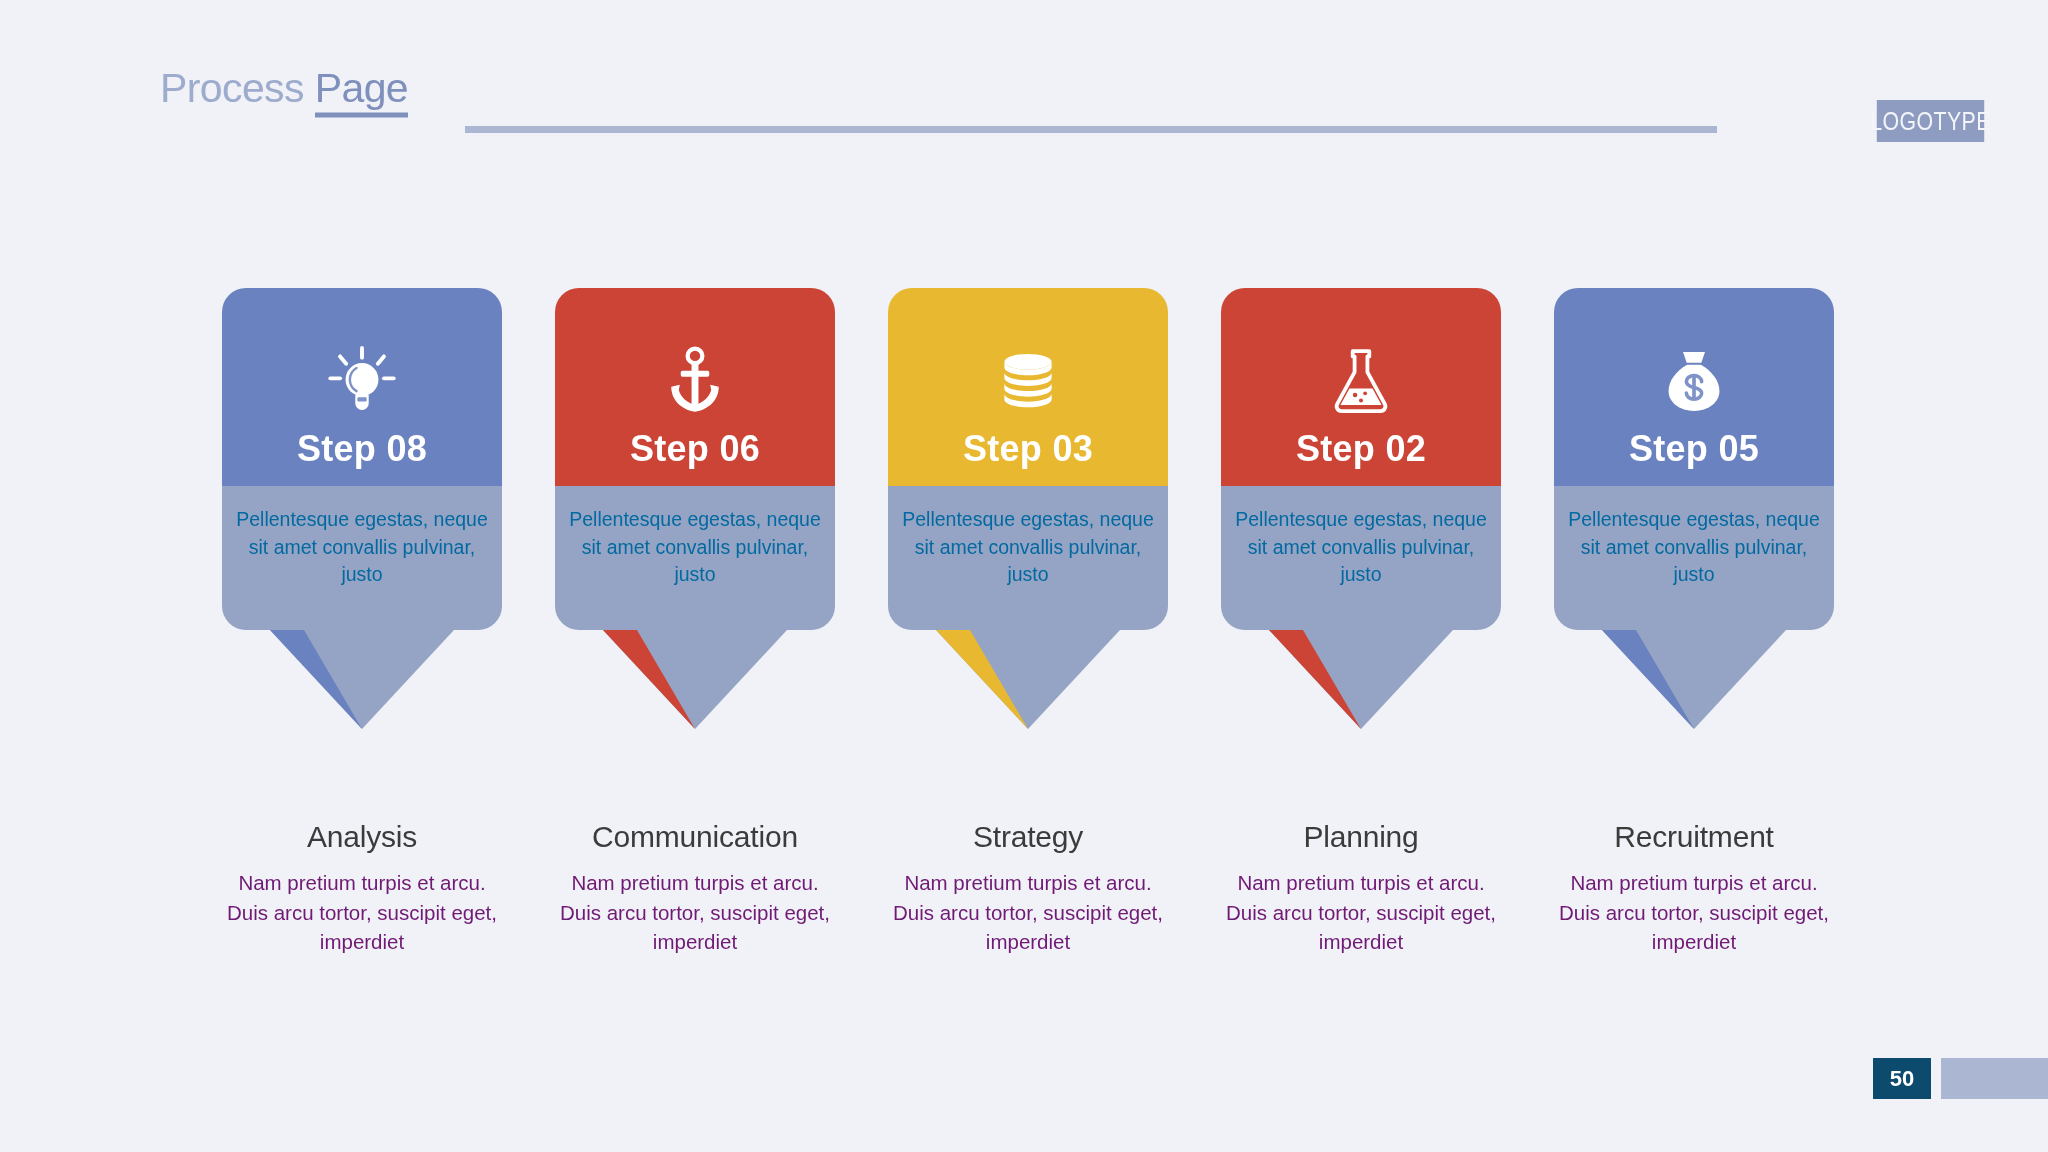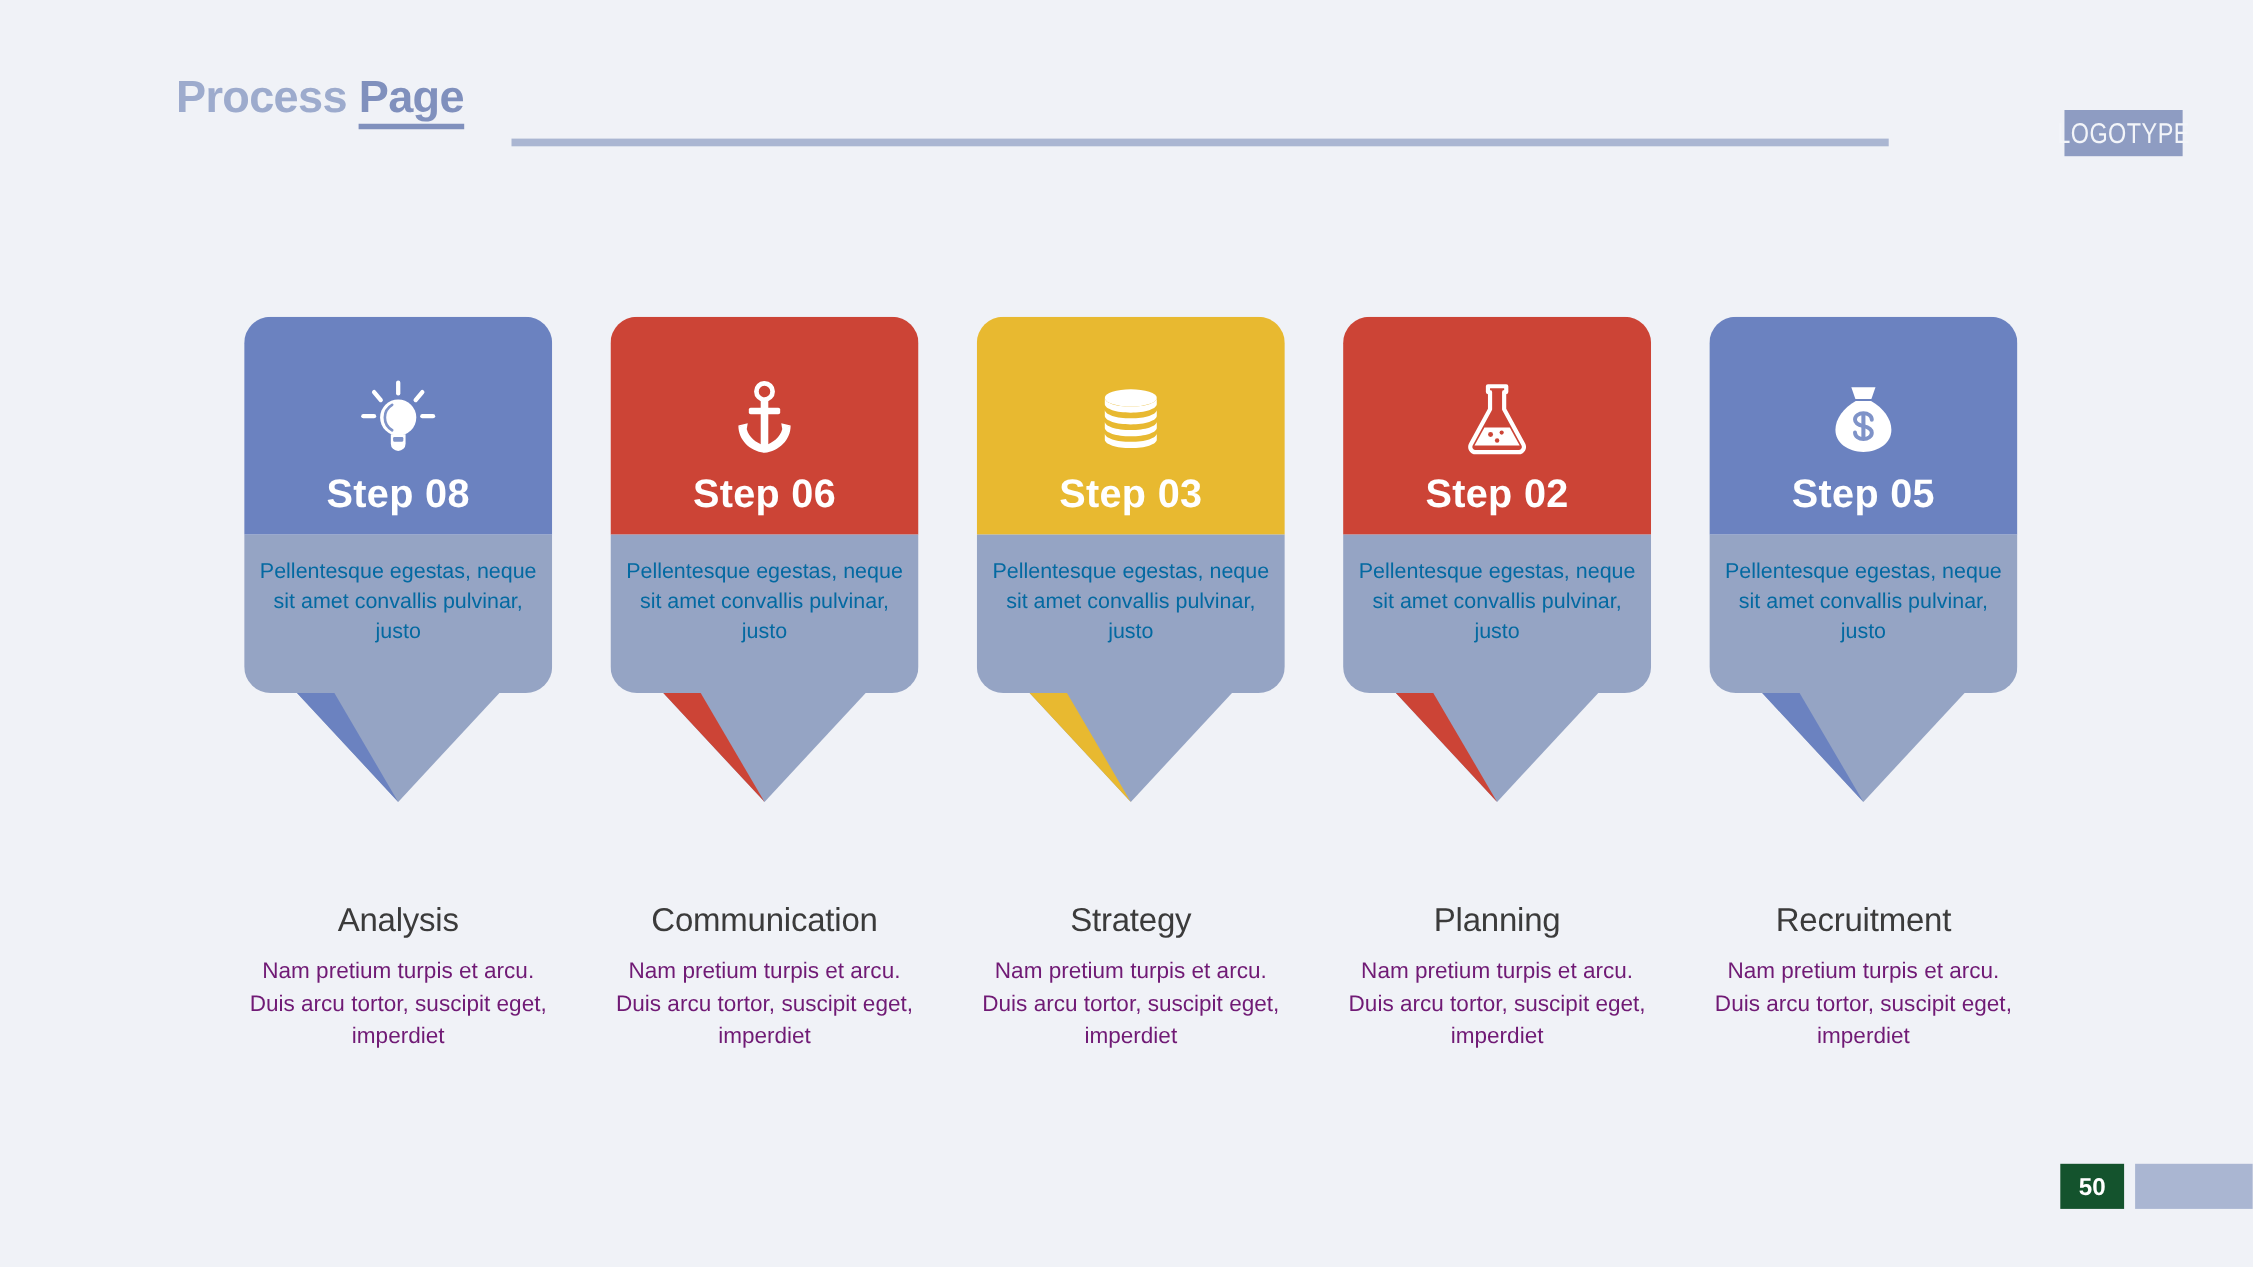--- a/index.html
+++ b/index.html
@@ -24,21 +24,21 @@
     width: 2048px;
     height: 150px;
   }
 
   .header-title {
     position: absolute;
     left: 160px;
     top: 88px;
     transform: translateY(-50%);
     font-size: 41px;
-    font-weight: bold;
+    font-weight: normal;
     letter-spacing: -0.6px;
     white-space: nowrap;
   }
   .title-word-1 { color: #9dabcd; }
   .title-word-2 {
     color: #8090bd;
     border-bottom: 5px solid #8090bd;
     padding-bottom: 2px;
   }
 
@@ -178,21 +178,21 @@
     padding: 0 6px;
   }
 
   
   .footer-page {
     position: absolute;
     left: 1873px;
     top: 1058px;
     width: 58px;
     height: 41px;
-    background: #14532d;
+    background: #0c4a6e;
     color: #ffffff;
     font-size: 22px;
     font-weight: bold;
     display: flex;
     align-items: center;
     justify-content: center;
   }
   .footer-bar {
     position: absolute;
     left: 1941px;

